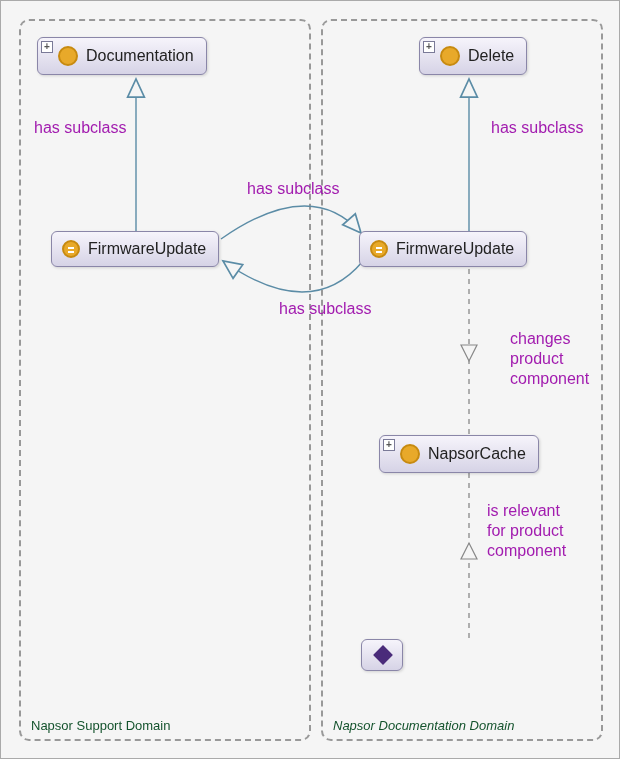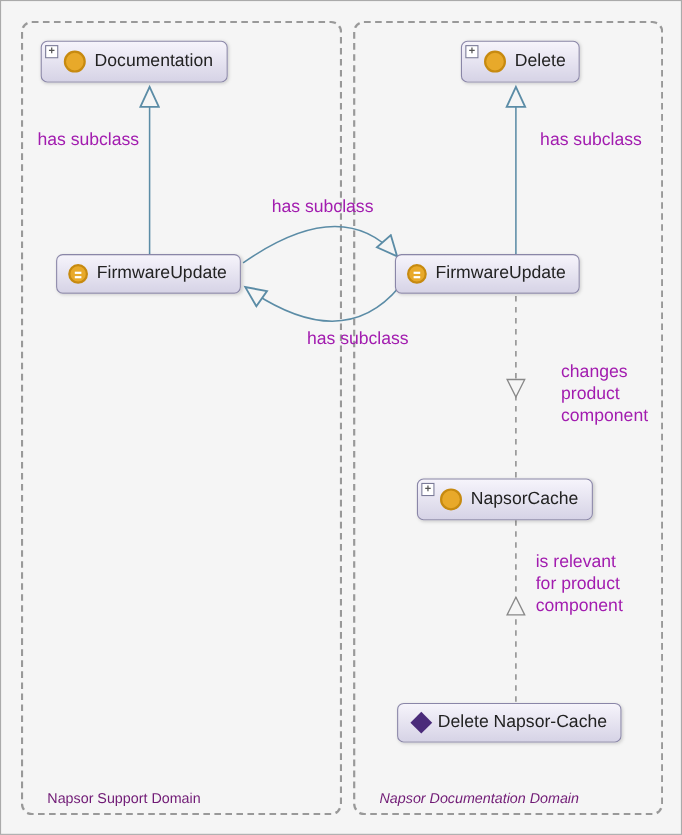--- a/index.html
+++ b/index.html
@@ -21,23 +21,23 @@
   }
   .domain-box {
     position: absolute;
     border: 2px dashed #999;
     border-radius: 10px;
     background: transparent;
   }
   .domain-label {
     position: absolute;
     bottom: 6px;
-    left: 22px;
+    left: 10px;
     font-size: 13px;
-    color: #701a75;
+    color: #14532d;
   }
   .node {
     position: absolute;
     background: linear-gradient(#f6f4fb, #d6d3e6);
     border: 1px solid #8a86a8;
     border-radius: 6px;
     padding: 8px 12px 8px 10px;
     display: flex;
     align-items: center;
     gap: 8px;
@@ -183,16 +183,15 @@
   </div>
 
   <div class="node" style="left:378px; top:434px;">
     <span class="expand">+</span>
     <span class="circle-icon"></span>
     <span>NapsorCache</span>
   </div>
 
   <div class="node" style="left:360px; top:638px;">
     <span class="diamond-icon"></span>
-    <span>Delete Napsor-Cache</span>
   </div>
 
 </div>
 
 </body></html>

